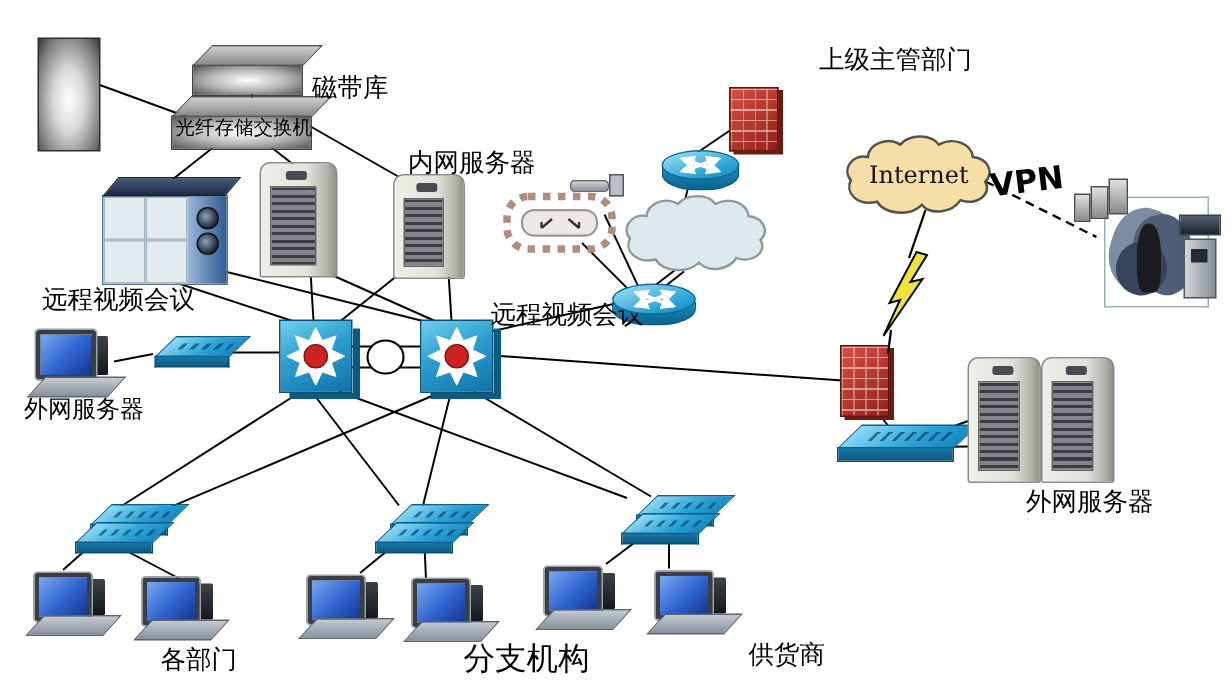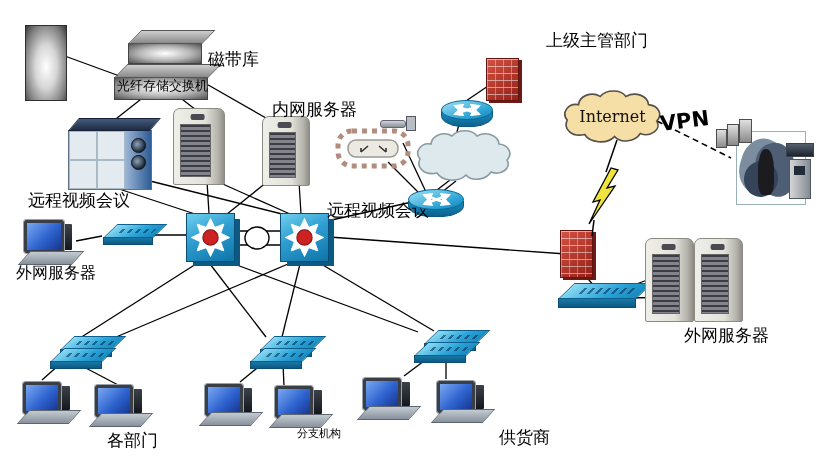--- a/index.html
+++ b/index.html
@@ -355,16 +355,16 @@
   <div class="lbl" style="left:208px;top:52px;font-size:17px;font-family:Liberation Mono, monospace;">磁带库</div>
   <div class="lbl" style="left:117px;top:79px;font-size:13px;">光纤存储交换机</div>
   <div class="lbl" style="left:272px;top:100px;font-size:17px;">内网服务器</div>
   <div class="lbl" style="left:28px;top:191px;font-size:17px;">远程视频会议</div>
   <div class="lbl" style="left:16px;top:264px;font-size:16px;">外网服务器</div>
   <div class="lbl" style="left:327px;top:201px;font-size:17px;">远程视频会议</div>
   <div class="lbl" style="left:527px;top:31px;font-size:17px;margin-left:19px;">上级主管部门</div>
   <div class="lbl" style="left:660px;top:110px;font-size:21px;font-weight:bold;transform:rotate(-7deg);font-family:'DejaVu Sans','Liberation Sans',sans-serif;">VPN</div>
   <div class="lbl" style="left:684px;top:326px;font-size:17px;">外网服务器</div>
   <div class="lbl" style="left:107px;top:431px;font-size:17px;">各部门</div>
-  <div class="lbl" style="left:297px;top:428px;font-size:11px;">分支机构</div>
+  <div class="lbl" style="left:309px;top:428px;font-size:21px;">分支机构</div>
   <div class="lbl" style="left:499px;top:428px;font-size:17px;">供货商</div>
 
 </div>
 
 </body></html>

